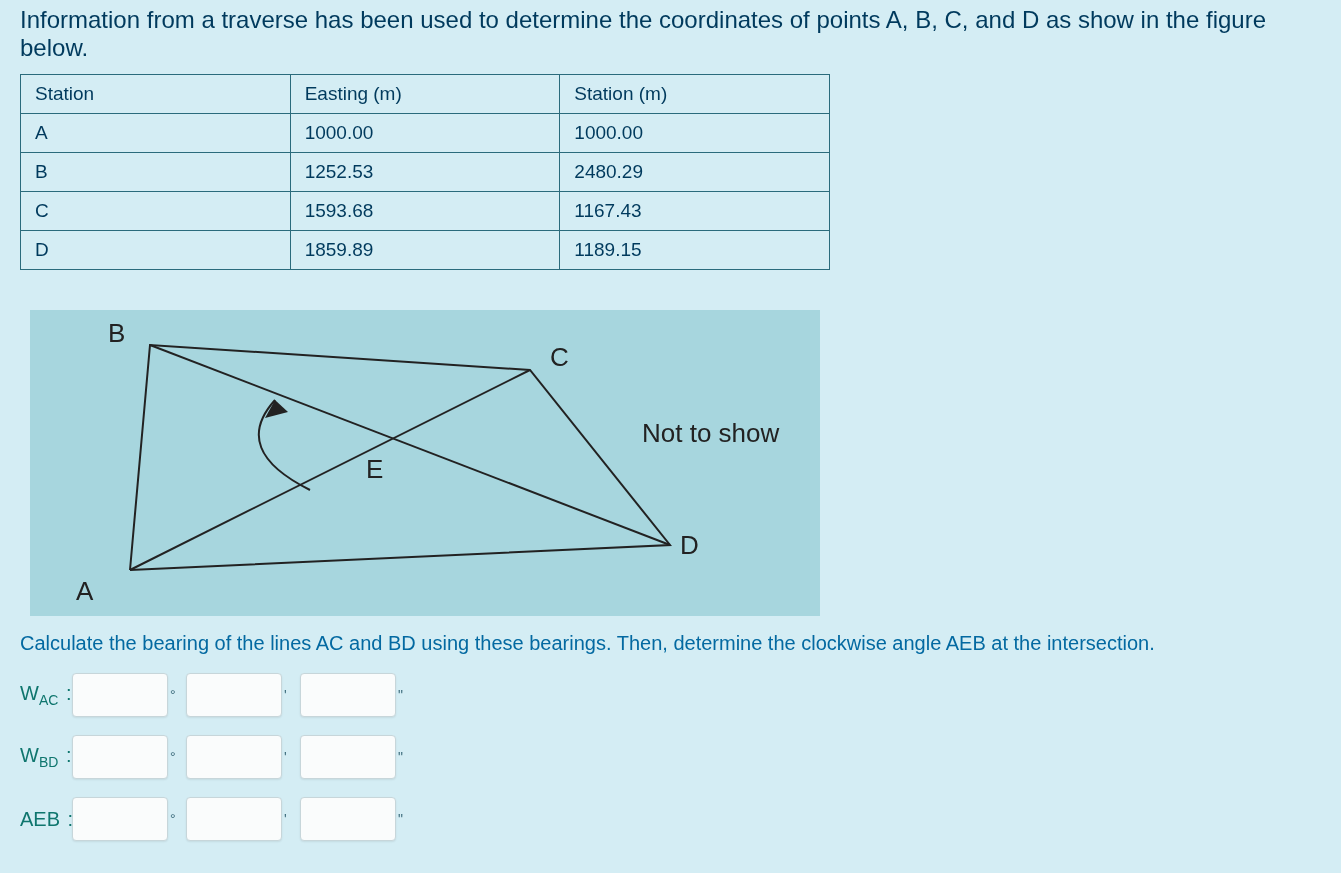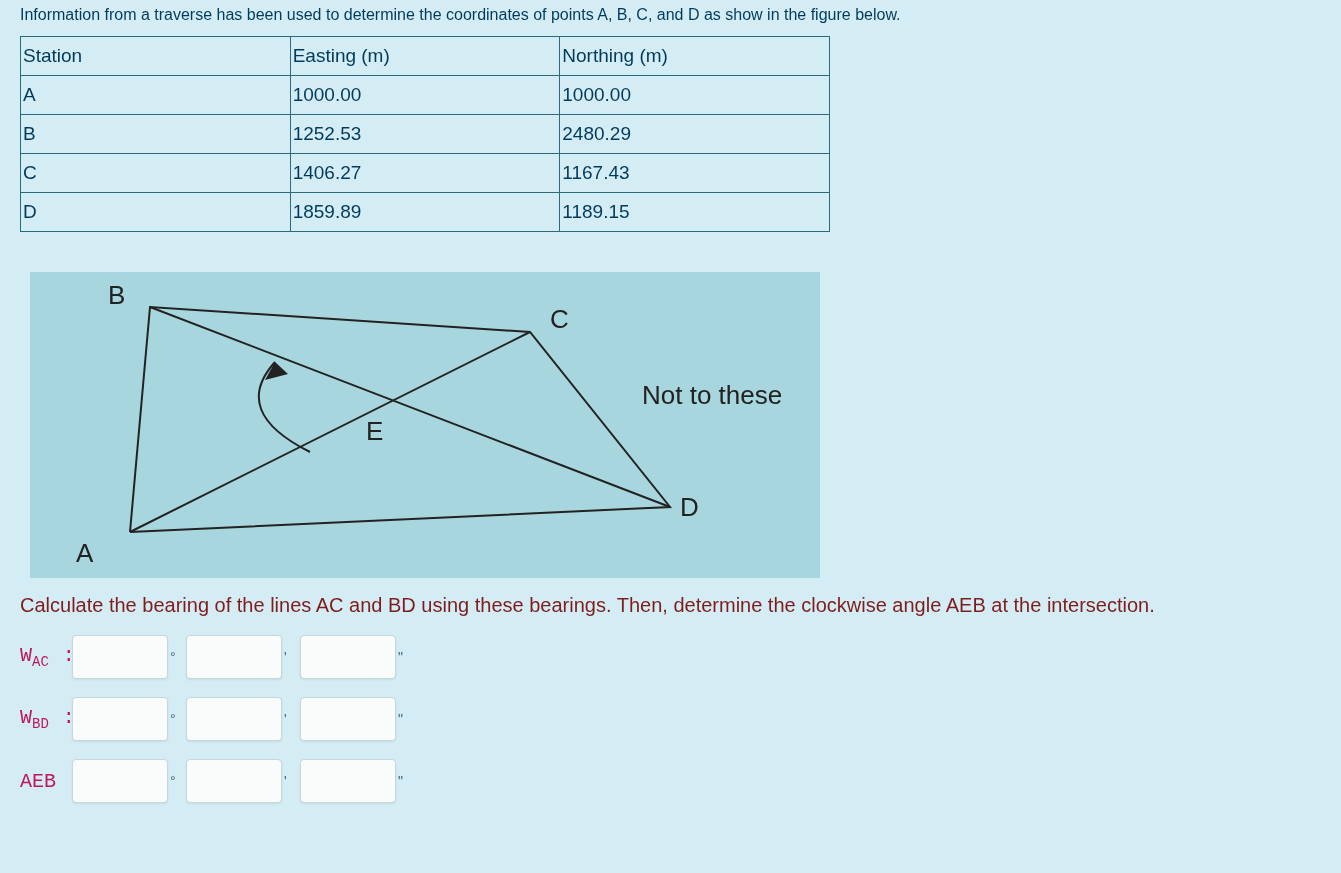--- a/index.html
+++ b/index.html
@@ -8,32 +8,32 @@
     padding: 0;
     background: #d4edf4;
     font-family: "Segoe UI", Arial, sans-serif;
     color: #003a5d;
     width: 1341px;
   }
   .content {
     padding: 6px 20px 40px 20px;
   }
   .intro {
-    font-size: 16px;
+    font-size: 24px;
     color: #003a5d;
     margin: 0 0 12px 0;
   }
   table.coord {
     border-collapse: collapse;
     width: 810px;
     margin-bottom: 40px;
   }
   table.coord th, table.coord td {
     border: 1px solid #2a6b7c;
-    padding: 8px 2px;
+    padding: 8px 14px;
     text-align: left;
     font-size: 19px;
     font-weight: normal;
     color: #003a5d;
     background: #d4edf4;
   }
   table.coord th { font-weight: normal; }
   .col-station { width: 270px; }
   .col-e { width: 270px; }
   .col-n { width: 270px; }
@@ -54,35 +54,34 @@
   }
   .figure .nts {
     position: absolute;
     font-family: Arial, sans-serif;
     font-size: 26px;
     color: #222;
   }
 
   .question {
     font-size: 20px;
-    color: #7f1d1d;
+    color: #0369a1;
     margin: 14px 0 18px 0;
   }
 
   .answer-row {
     display: flex;
     align-items: center;
     margin-bottom: 18px;
   }
   .answer-label {
     font-size: 20px;
-    color: #be185d;
+    color: #0f766e;
     width: 52px;
     white-space: nowrap;
-    font-family: Liberation Mono, monospace;
   }
   .answer-label .sub { font-size: 14px; vertical-align: sub; }
   .answer-label .colon { margin-left:2px; }
   .dms-group {
     display: flex;
     align-items: center;
   }
   .dms-group input {
     width: 96px;
     height: 44px;
@@ -106,35 +105,35 @@
 
 <div class="content">
 
   <p class="intro">Information from a traverse has been used to determine the coordinates of points A, B, C, and D as show in the figure below.</p>
 
   <table class="coord">
     <tbody>
         <tr>
       <th class="col-station">Station</th>
       <th class="col-e">Easting (m)</th>
-      <th class="col-n">Northing (m)</th>
+      <th class="col-n">Station (m)</th>
     </tr>
     <tr>
       <td>A</td>
       <td>1000.00</td>
       <td>1000.00</td>
     </tr>
     <tr>
       <td>B</td>
       <td>1252.53</td>
       <td>2480.29</td>
     </tr>
     <tr>
       <td>C</td>
-      <td>1406.27</td>
+      <td>1593.68</td>
       <td>1167.43</td>
     </tr>
     <tr>
       <td>D</td>
       <td>1859.89</td>
       <td>1189.15</td>
     </tr>
   </tbody>
     </table>
 
@@ -148,21 +147,21 @@
       <line x1="120" y1="35" x2="640" y2="235" stroke="#222" stroke-width="2"></line>
 
       <path d="M 280 180 Q 200 140 245 90" fill="none" stroke="#222" stroke-width="2"></path>
       <polygon points="245,90 235,108 258,102" fill="#222"></polygon>
     </svg>
     <div class="lbl" style="left:46px;  top:266px;">A</div>
     <div class="lbl" style="left:78px;  top:8px;">B</div>
     <div class="lbl" style="left:520px; top:32px;">C</div>
     <div class="lbl" style="left:650px; top:220px;">D</div>
     <div class="lbl" style="left:336px; top:144px;">E</div>
-    <div class="nts" style="left:612px; top:108px;">Not to these</div>
+    <div class="nts" style="left:612px; top:108px;">Not to show</div>
   </div>
 
   <p class="question">Calculate the bearing of the lines AC and BD using these bearings. Then, determine the clockwise angle AEB at the intersection.</p>
 
   <div class="answer-row">
     <span class="answer-label">
       <span>W</span><span class="sub">AC</span><span class="colon"> :</span>
     </span>
     <div class="dms-group">
       <input type="text" value="" style="">

